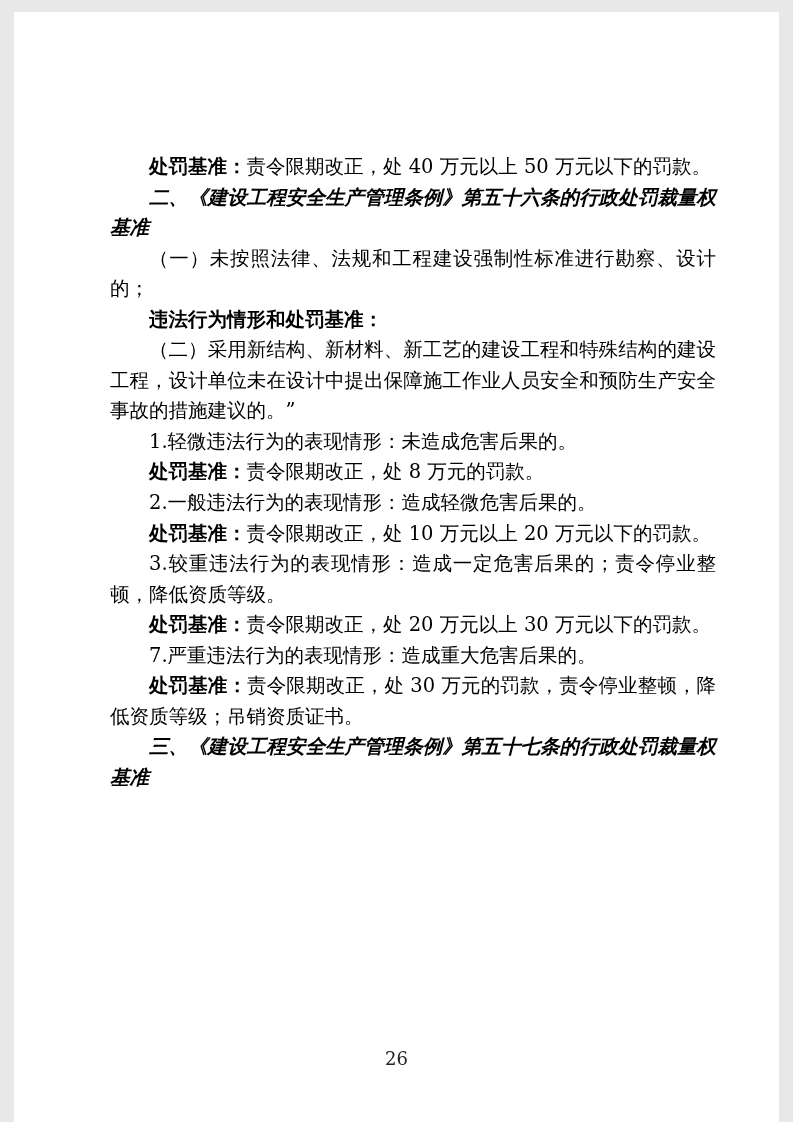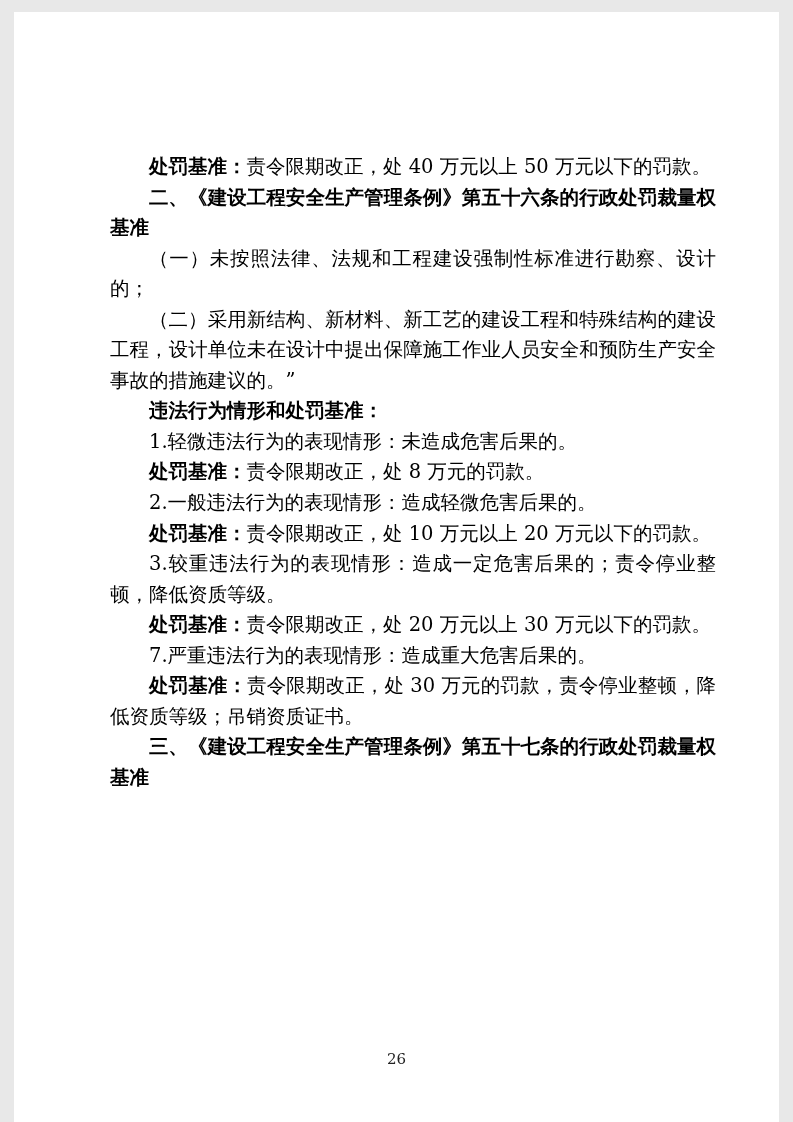--- a/index.html
+++ b/index.html
@@ -23,49 +23,49 @@
     line-height: 30.55px;
     text-align: justify;
     text-justify: inter-character;
     letter-spacing: 0;
   }
   .para {
     text-indent: 2em;
     margin: 0;
   }
   .para .label { font-weight: bold; }
-  .heading { font-weight: bold; }
+  .heading { font-weight: bold; font-style: italic; }
   .subheading { font-weight: bold; }
   .page-number {
     position: absolute;
     top: 1036px;
     left: 0;
     width: 100%;
     text-align: center;
-    font-size: 15px;
+    font-size: 18px;
     line-height: 22px;
     color: #222222;
   }
 </style>
 </head>
 <body>
 
 <div class="page">
   <div class="content">
 
     <p class="para"><span class="label">处罚基准：</span><span>责令限期改正，处 40 万元以上 50 万元以下的罚款。</span></p>
 
     <p class="para heading"><span>二、《建设工程安全生产管理条例》第五十六条的行政处罚裁量权基准</span></p>
 
 
     <p class="para"><span>（一）未按照法律、法规和工程建设强制性标准进行勘察、设计的；</span></p>
 
+    <p class="para subheading"><span>违法行为情形和处罚基准：</span></p>
+
     <p class="para"><span>（二）采用新结构、新材料、新工艺的建设工程和特殊结构的建设工程，设计单位未在设计中提出保障施工作业人员安全和预防生产安全事故的措施建议的。”</span></p>
-
-    <p class="para subheading"><span>违法行为情形和处罚基准：</span></p>
 
     <p class="para"><span>1.轻微违法行为的表现情形：未造成危害后果的。</span></p>
 
     <p class="para"><span class="label">处罚基准：</span><span>责令限期改正，处 8 万元的罚款。</span></p>
 
     <p class="para"><span>2.一般违法行为的表现情形：造成轻微危害后果的。</span></p>
 
     <p class="para"><span class="label">处罚基准：</span><span>责令限期改正，处 10 万元以上 20 万元以下的罚款。</span></p>
 
     <p class="para"><span>3.较重违法行为的表现情形：造成一定危害后果的；责令停业整顿，降低资质等级。</span></p>

